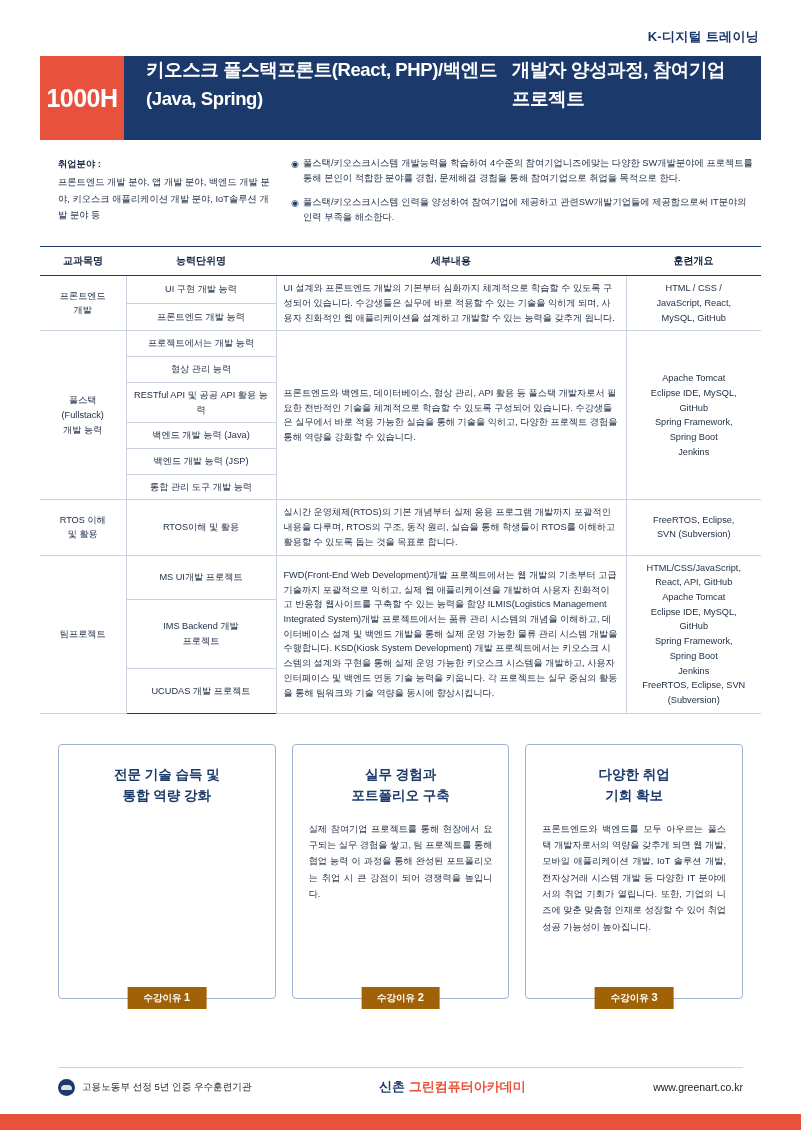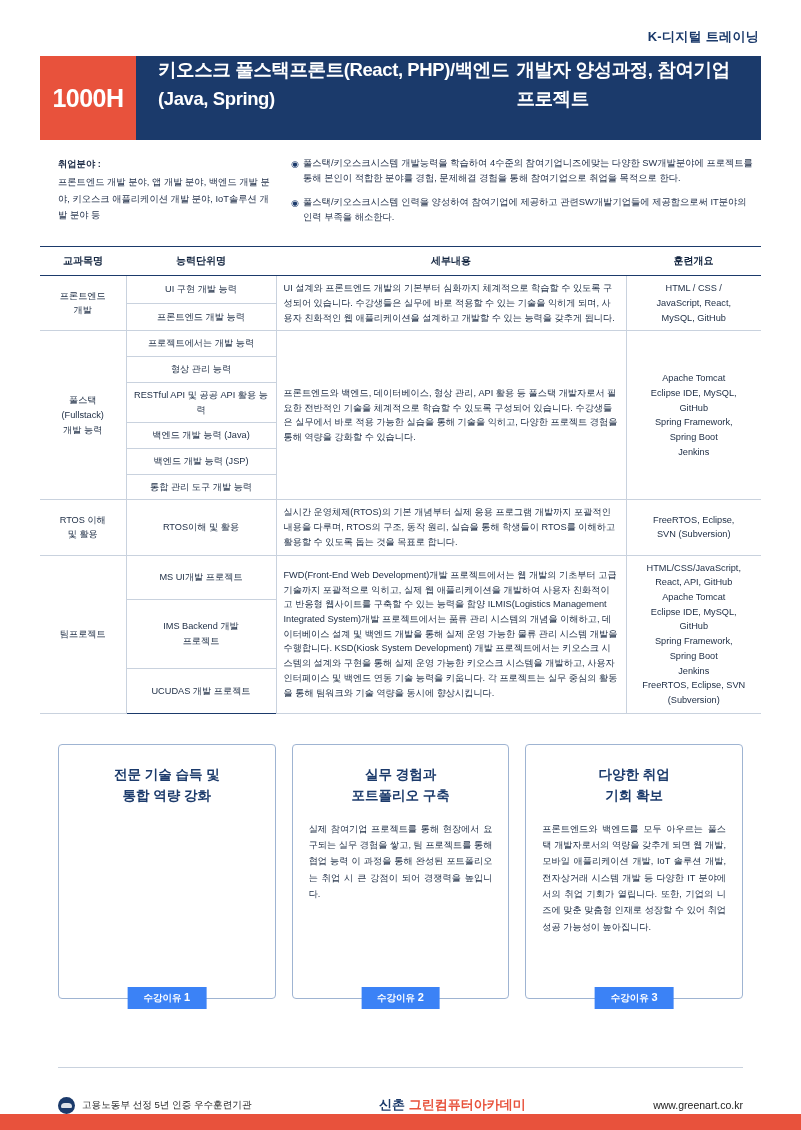--- a/index.html
+++ b/index.html
@@ -27,21 +27,21 @@
   }
 
   
   .headband {
     margin-top: 10px;
     display: flex;
     align-items: stretch;
     height: 84px;
   }
   .hours {
-    width: 96px;
+    width: 84px;
     background: #e8523c;
     color: #fff;
     font-size: 25px;
     font-weight: bold;
     display: flex;
     align-items: center;
     justify-content: center;
     letter-spacing: -0.5px;
   }
   .titlebox {
@@ -141,34 +141,34 @@
     font-size: 9.2px;
     line-height: 1.78;
     color: #1a2a42;
     text-align: justify;
   }
   .cardtag {
     position: absolute;
     bottom: -11px;
     left: 50%;
     transform: translateX(-50%);
-    background: #3b82f6;
+    background: #a16207;
     color: #fff;
     font-size: 9.5px;
     font-weight: bold;
     padding: 4px 16px;
     white-space: nowrap;
   }
   .cardtag .num { font-size: 11px; }
 
   
   .footer {
     position: absolute;
     left: 0; right: 0;
-    bottom: 16px;
+    bottom: 34px;
     padding: 0 58px;
     display: flex;
     align-items: center;
     justify-content: space-between;
   }
   .footdivider {
     position: absolute;
     left: 58px; right: 58px;
     bottom: 62px;
     height: 1px;

